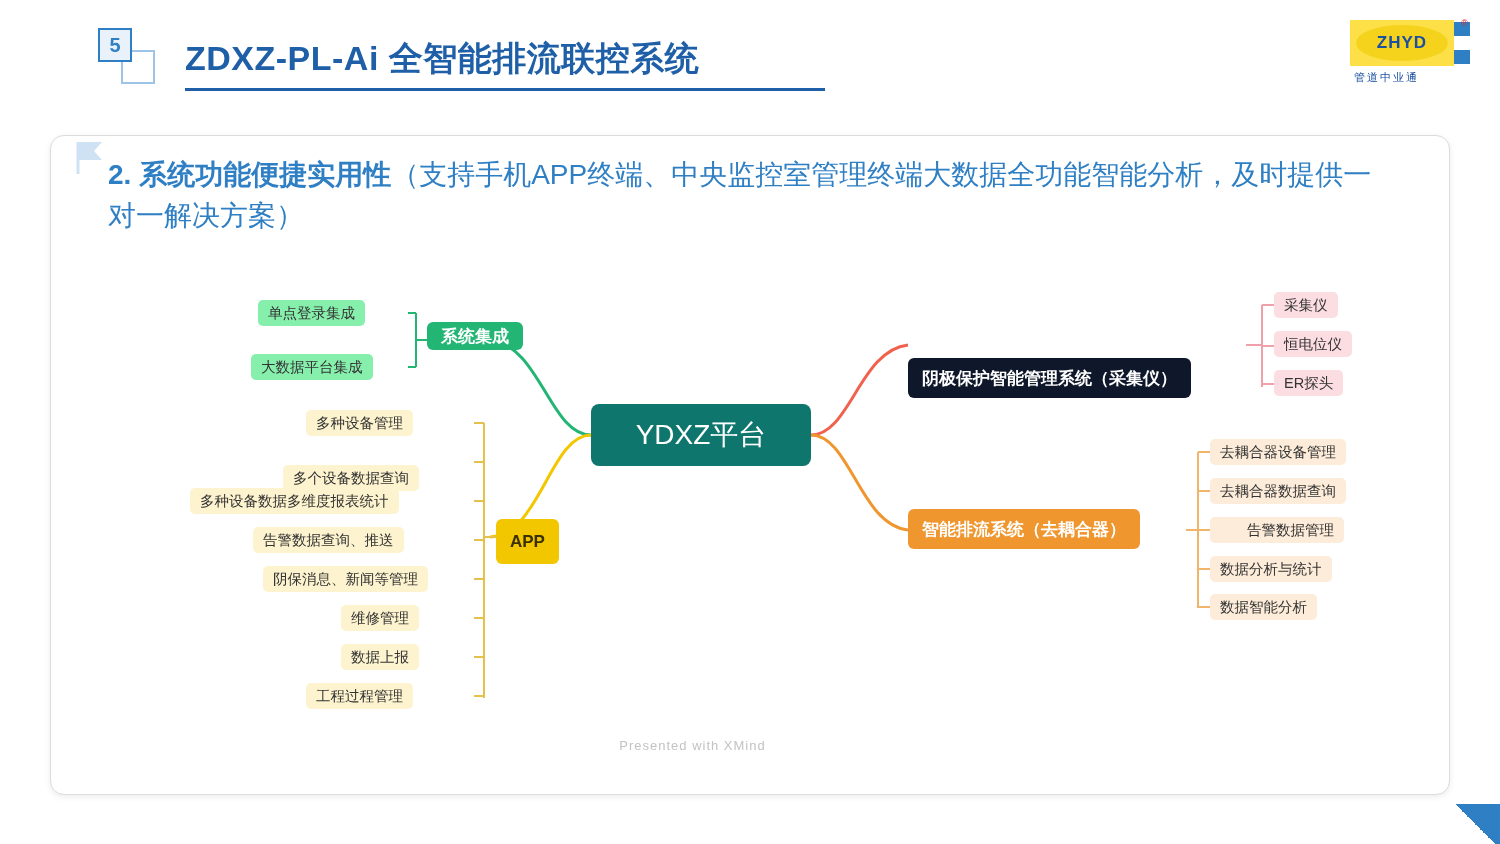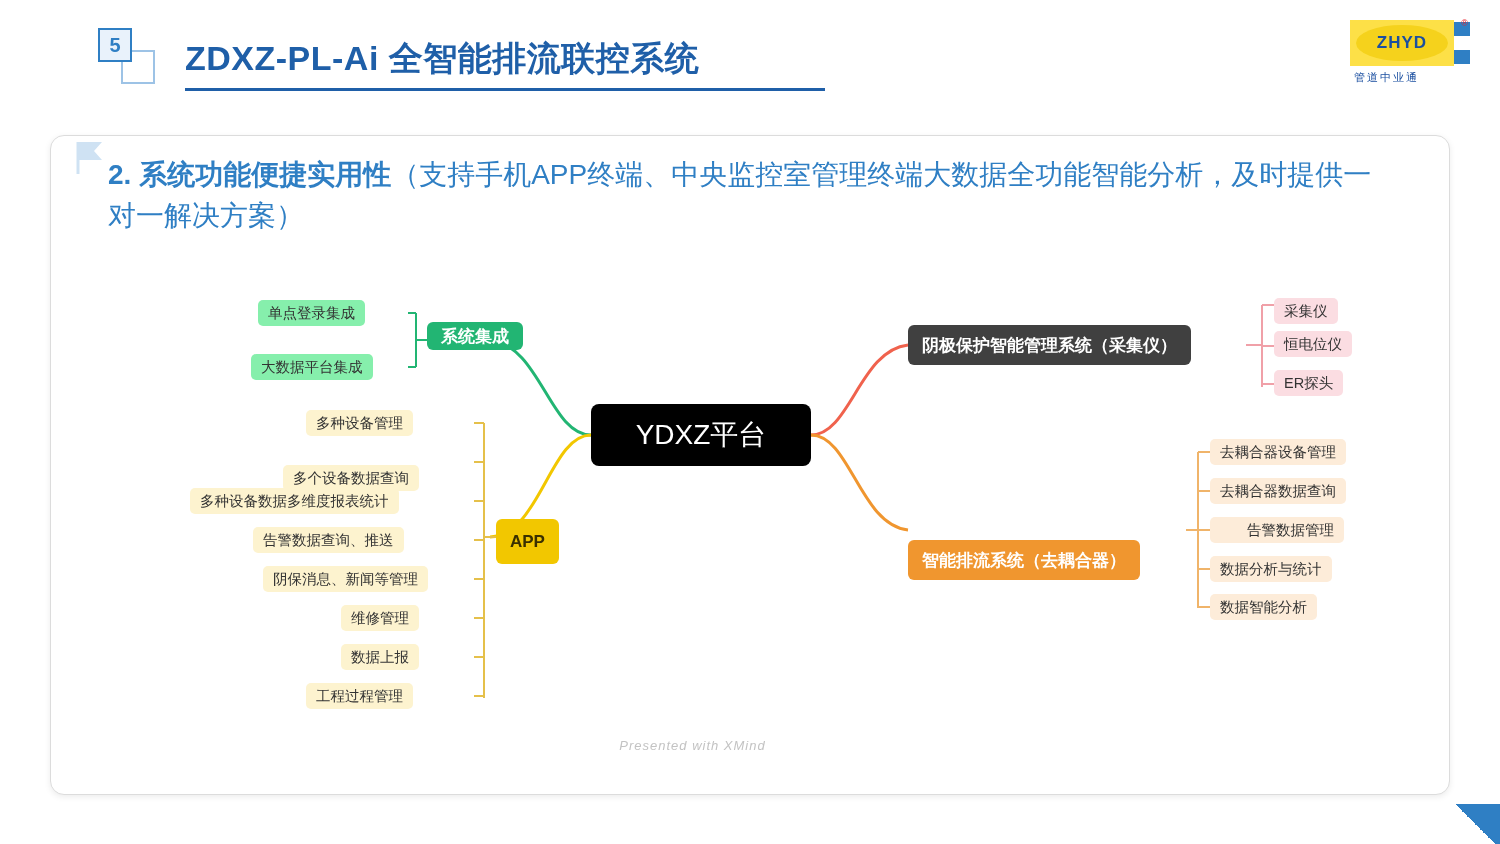--- a/index.html
+++ b/index.html
@@ -107,56 +107,56 @@
   .map svg { position:absolute; left:0; top:0; }
 
   .node {
     position:absolute;
     box-sizing:border-box;
     display:flex; align-items:center; justify-content:center;
     white-space:nowrap;
   }
 
   .center-node {
-    background:#000000;
+    background:#0f766e;
     color:#ffffff;
     border-radius:8px;
     font-size:28px;
     left:541px; top:269px;
     width:220px; height:62px;
   }
 
   .branch {
     border-radius:6px;
     font-size:17px;
     color:#ffffff;
     font-weight:bold;
     padding:0 14px;
   }
   .b-green { background:#22b573; }
   .b-yellow { background:#f2c700; color:#3a3000; }
-  .b-red { background:#404040; }
+  .b-red { background:#0f172a;margin-top:33px; }
   .b-orange { background:#f0962f; }
 
   .leaf {
     border-radius:5px;
     font-size:14.5px;
     color:#333;
     padding:0 10px;
     height:26px;
   }
   .l-green { background:#86efac; }
   .l-yellow { background:#fdf3cf; }
   .l-red { background:#fbdde2; }
   .l-orange { background:#fdecd9; }
 
   .xmind-credit {
     position:absolute; left:0; top:603px;
     width:1285px; text-align:center;
-    font-size:13px; color:#c3c3c3; letter-spacing:1px;font-style:italic;
+    font-size:13px; color:#c3c3c3; letter-spacing:1px;
   }
 
   .corner {
     position:absolute; right:0; bottom:0;
     width:50px; height:40px;
     background:linear-gradient(225deg, #2f7fc4 0 50%, transparent 50%);
   }
 </style>
 </head>
 <body>
@@ -243,25 +243,25 @@
   <div class="node leaf l-yellow" style="left:256px; top:275px;">多种设备管理</div>
   <div class="node leaf l-yellow" style="left:233px; top:330px;">多个设备数据查询</div>
   <div class="node leaf l-yellow" style="left:140px; top:353px;">多种设备数据多维度报表统计</div>
   <div class="node leaf l-yellow" style="left:203px; top:392px;">告警数据查询、推送</div>
   <div class="node leaf l-yellow" style="left:213px; top:431px;">阴保消息、新闻等管理</div>
   <div class="node leaf l-yellow" style="left:291px; top:470px;">维修管理</div>
   <div class="node leaf l-yellow" style="left:291px; top:509px;">数据上报</div>
   <div class="node leaf l-yellow" style="left:256px; top:548px;">工程过程管理</div>
 
   <div class="node branch b-red" style="left:858px; top:190px; height:40px;">阴极保护智能管理系统（采集仪）</div>
-  <div class="node leaf l-red" style="left:1224px; top:163px;">采集仪</div>
+  <div class="node leaf l-red" style="left:1224px; top:157px;">采集仪</div>
   <div class="node leaf l-red" style="left:1224px; top:196px;">恒电位仪</div>
   <div class="node leaf l-red" style="left:1224px; top:235px;">ER探头</div>
 
-  <div class="node branch b-orange" style="left:858px; top:374px; height:40px;margin-top:31px;">智能排流系统（去耦合器）</div>
+  <div class="node branch b-orange" style="left:858px; top:374px; height:40px;">智能排流系统（去耦合器）</div>
   <div class="node leaf l-orange" style="left:1160px; top:304px;">去耦合器设备管理</div>
   <div class="node leaf l-orange" style="left:1160px; top:343px;">去耦合器数据查询</div>
   <div class="node leaf l-orange" style="left:1160px; top:382px;padding-left:37px;">告警数据管理</div>
   <div class="node leaf l-orange" style="left:1160px; top:421px;">数据分析与统计</div>
   <div class="node leaf l-orange" style="left:1160px; top:459px;">数据智能分析</div>
 
   <div class="xmind-credit">Presented with XMind</div>
 </div>
 
 <div class="corner"></div>

